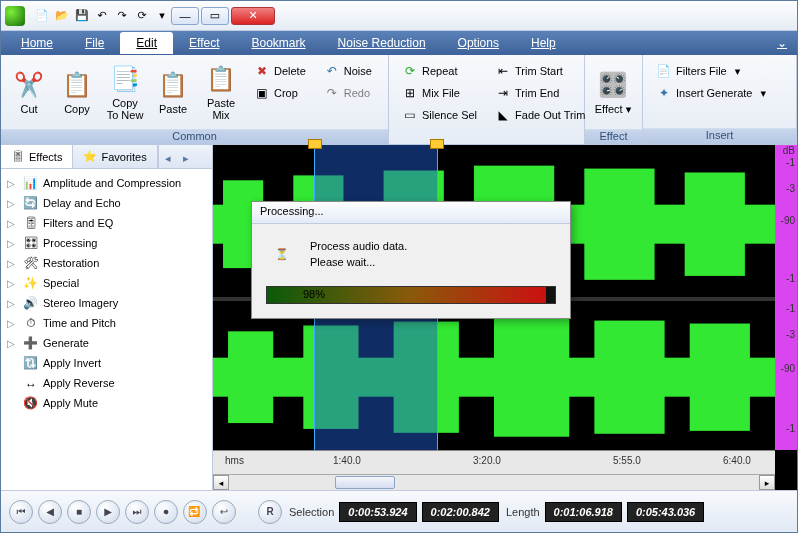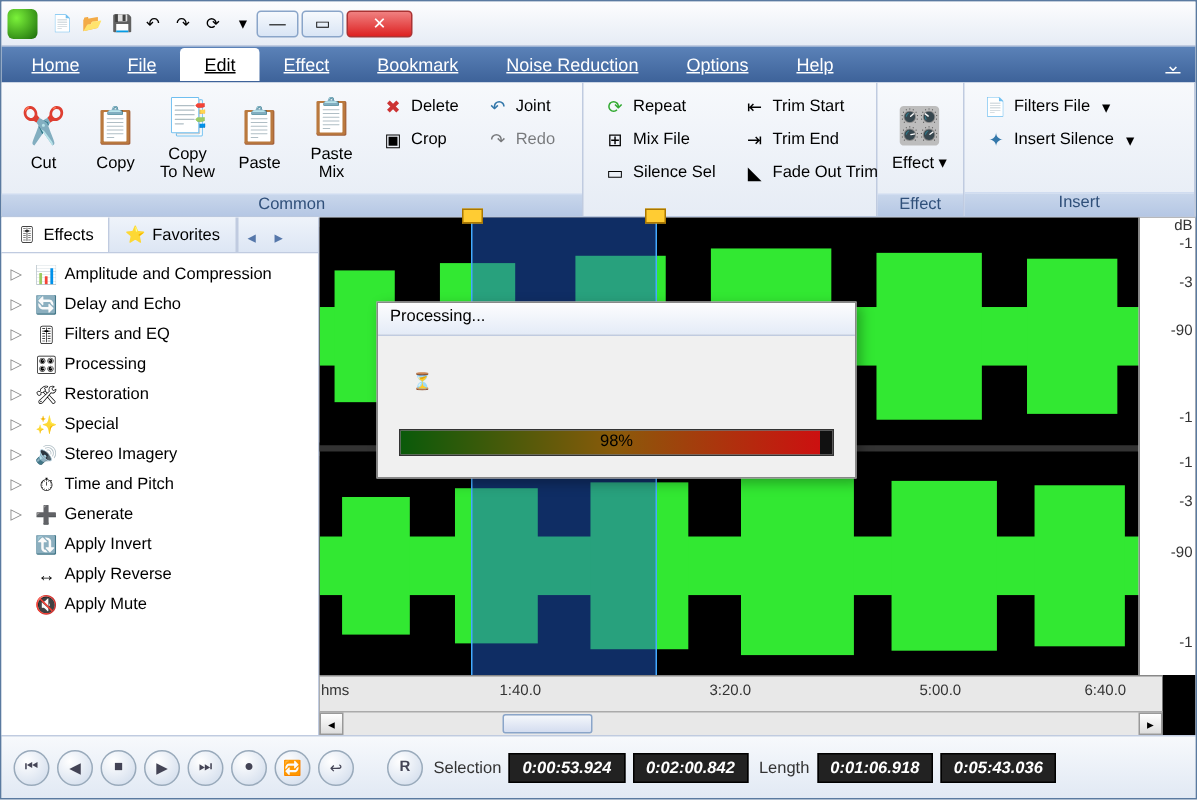--- a/index.html
+++ b/index.html
@@ -44,21 +44,21 @@
 .side-nav-btn { width:18px; height:20px; display:flex; align-items:center; justify-content:center; color:#5577aa;}
 .tree { flex:1; overflow:auto; padding:4px 2px; background:#fff; }
 .tree-item { display:flex; align-items:center; gap:4px; padding:2px 4px; }
 .tree-arrow { width:12px; color:#888; font-size:10px; }
 .tree-icon { width:16px; height:16px; display:flex; align-items:center; justify-content:center; font-size:12px; }
 .tree-label { font-size:11px; }
 
 
 .wave-area { flex:1; background:#000; position:relative; }
 .waveform-track { position:absolute; left:0; top:0; right:22px; bottom:40px; }
-.db-scale { position:absolute; right:0; top:0; width:38px; bottom:40px; background:#ffffff; border-left:1px solid #888; }
+.db-scale { position:absolute; right:0; top:0; width:22px; bottom:40px; background:#d946ef; border-left:1px solid #888; }
 .db-lbl { position:absolute; right:2px; font-size:10px; color:#333; }
 .timeline { position:absolute; left:0; right:22px; bottom:16px; height:24px; background:#e8e8e8; border-top:1px solid #888; }
 .tl-lbl { position:absolute; top:4px; font-size:10px; color:#333; }
 .hscroll { position:absolute; left:0; right:22px; bottom:0; height:16px; background:#e8e8e8; border-top:1px solid #aaa; display:flex; }
 .hs-btn{width:16px;height:15px;background:linear-gradient(#fff,#ddd);border:1px solid #999;display:flex;align-items:center;justify-content:center;font-size:9px;}
 .hs-track{flex:1;position:relative;}
 .hs-thumb{position:absolute;left:20%;width:60px;top:1px;bottom:1px;background:linear-gradient(#f4f7fb,#d4ddf0);border:1px solid #8aa5c9;border-radius:2px;}
 
 .selection { position:absolute; top:0; bottom:0; left:18%; width:22%; background:rgba(30,90,200,0.5); border-left:1px solid #4af; border-right:1px solid #4af; }
 .sel-handle{position:absolute;top:-6px;width:14px;height:10px;background:#ffcc33;border:1px solid #aa7700;}
@@ -71,21 +71,21 @@
 .midline{position:absolute;left:0;right:0;top:50%;height:6px;background:#333;transform:translateY(-50%);}
 
 
 .dialog { position:absolute; left:250px; top:200px; width:320px; background:#f0f0f0; border:1px solid #888; box-shadow:3px 3px 8px rgba(0,0,0,0.3); }
 .dialog-title { height:22px; background:linear-gradient(#fdfdfe,#e4ebf7); padding:3px 8px; font-size:11px; border-bottom:1px solid #c0cbe0;}
 .dialog-body { padding:10px 14px 14px; }
 .dlg-row{display:flex;align-items:center;gap:12px;}
 .hourglass{width:32px;height:40px;display:flex;align-items:center;justify-content:center;}
 .dlg-text{font-size:11px;line-height:1.5;}
 .progress { margin-top:12px; height:18px; border:1px solid #333; background:linear-gradient(to right, #0a5a0a 0%, #8a5a0a 50%, #cc1010 97%, #111 97%, #111 100%); position:relative; }
-.progress-lbl{position:absolute;width:100%;text-align:center;top:1px;font-size:11px;color:#000;}
+.progress-lbl{position:absolute;width:100%;text-align:left;top:1px;font-size:11px;color:#000;padding-left:36px;}
 
 
 .transport { height:42px; background:linear-gradient(#f7f9fc,#e1e9f4); border-top:1px solid #c0cbe0; display:flex; align-items:center; padding:0 8px; gap:5px; }
 .t-btn { width:24px; height:24px; border-radius:50%; background:radial-gradient(circle at 35% 30%, #fff, #cdd9ea); border:1px solid #9ab; display:flex; align-items:center; justify-content:center; font-size:10px; color:#445; }
 .t-label { font-size:11px; color:#333; margin-left:2px; }
 .t-time { background:#222; color:#fff; font-style:italic; padding:3px 8px; font-size:11px; border:1px solid #000;font-weight:bold; }
 </style>
 </head>
 <body>
 
@@ -152,21 +152,21 @@
             <span>Delete</span>
           </div>
         <div class="sm-btn">
             <span class="sic">▣</span>
             <span>Crop</span>
           </div>
       </div>
       <div class="sm-col">
         <div class="sm-btn">
             <span class="sic" style="color:#37a;">↶</span>
-            <span>Joint</span>
+            <span>Noise</span>
           </div>
         <div class="sm-btn" style="opacity:.5;">
             <span class="sic">↷</span>
             <span>Redo</span>
           </div>
       </div>
     </div>
     <div class="ribbon-group-label">Common</div>
   </div>
   <div class="ribbon-group" style="width:196px;">
@@ -213,21 +213,21 @@
   <div class="ribbon-group" style="flex:1;">
     <div class="ribbon-group-body">
       <div class="sm-col">
         <div class="sm-btn">
             <span class="sic" style="color:#3a3;">📄</span>
             <span>Filters File</span>
             <span style="margin-left:4px;">▾</span>
           </div>
         <div class="sm-btn">
             <span class="sic" style="color:#37a;">✦</span>
-            <span>Insert Silence</span>
+            <span>Insert Generate</span>
             <span style="margin-left:4px;">▾</span>
           </div>
       </div>
     </div>
     <div class="ribbon-group-label">Insert</div>
   </div>
 </div>
 
 <div class="main">
   <div class="sidebar">
@@ -350,24 +350,24 @@
       <div class="db-lbl" style="top:12px;">-1</div>
       <div class="db-lbl" style="top:38px;">-3</div>
       <div class="db-lbl" style="top:70px;">-90</div>
       <div class="db-lbl" style="top:128px;">-1</div>
       <div class="db-lbl" style="top:158px;">-1</div>
       <div class="db-lbl" style="top:184px;">-3</div>
       <div class="db-lbl" style="top:218px;">-90</div>
       <div class="db-lbl" style="top:278px;">-1</div>
     </div>
     <div class="timeline">
-      <div class="tl-lbl" style="left:1px;">hms</div>
+      <div class="tl-lbl" style="left:12px;">hms</div>
       <div class="tl-lbl" style="left:120px;">1:40.0</div>
       <div class="tl-lbl" style="left:260px;">3:20.0</div>
-      <div class="tl-lbl" style="left:400px;">5:00.0</div>
+      <div class="tl-lbl" style="left:400px;">5:55.0</div>
       <div class="tl-lbl" style="left:510px;">6:40.0</div>
     </div>
     <div class="hscroll">
       <div class="hs-btn">◂</div>
       <div class="hs-track">
           <div class="hs-thumb"></div>
         </div>
       <div class="hs-btn">▸</div>
     </div>
   </div>
@@ -390,18 +390,22 @@
   <div class="t-label">Length</div>
   <div class="t-time">0:01:06.918</div>
   <div class="t-time">0:05:43.036</div>
 </div>
 
 <div class="dialog">
   <div class="dialog-title">Processing...</div>
   <div class="dialog-body">
     <div class="dlg-row">
       <div class="hourglass">⏳</div>
+      <div class="dlg-text">
+        <div>Process audio data.</div>
+        <div>Please wait...</div>
+      </div>
     </div>
     <div class="progress">
       <div class="progress-lbl">98%</div>
     </div>
   </div>
 </div>
 
 </body></html>

